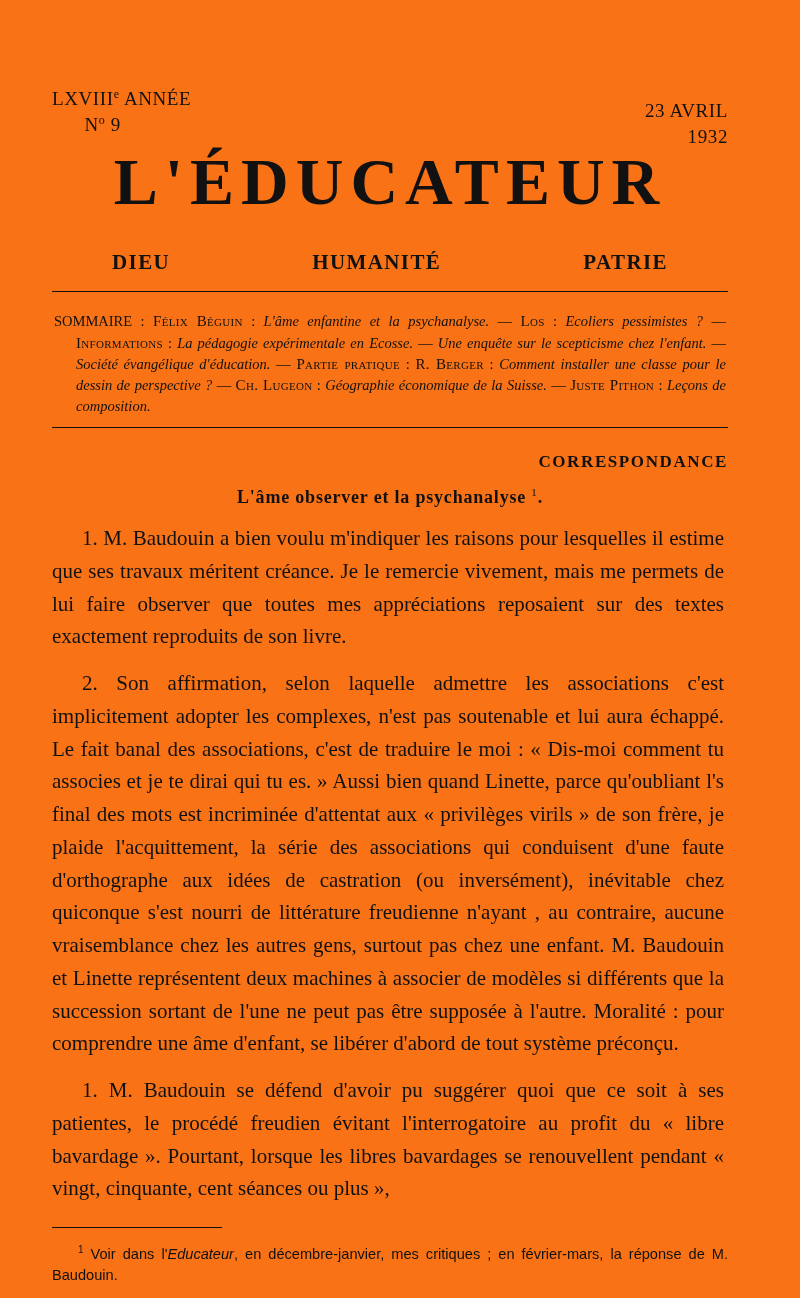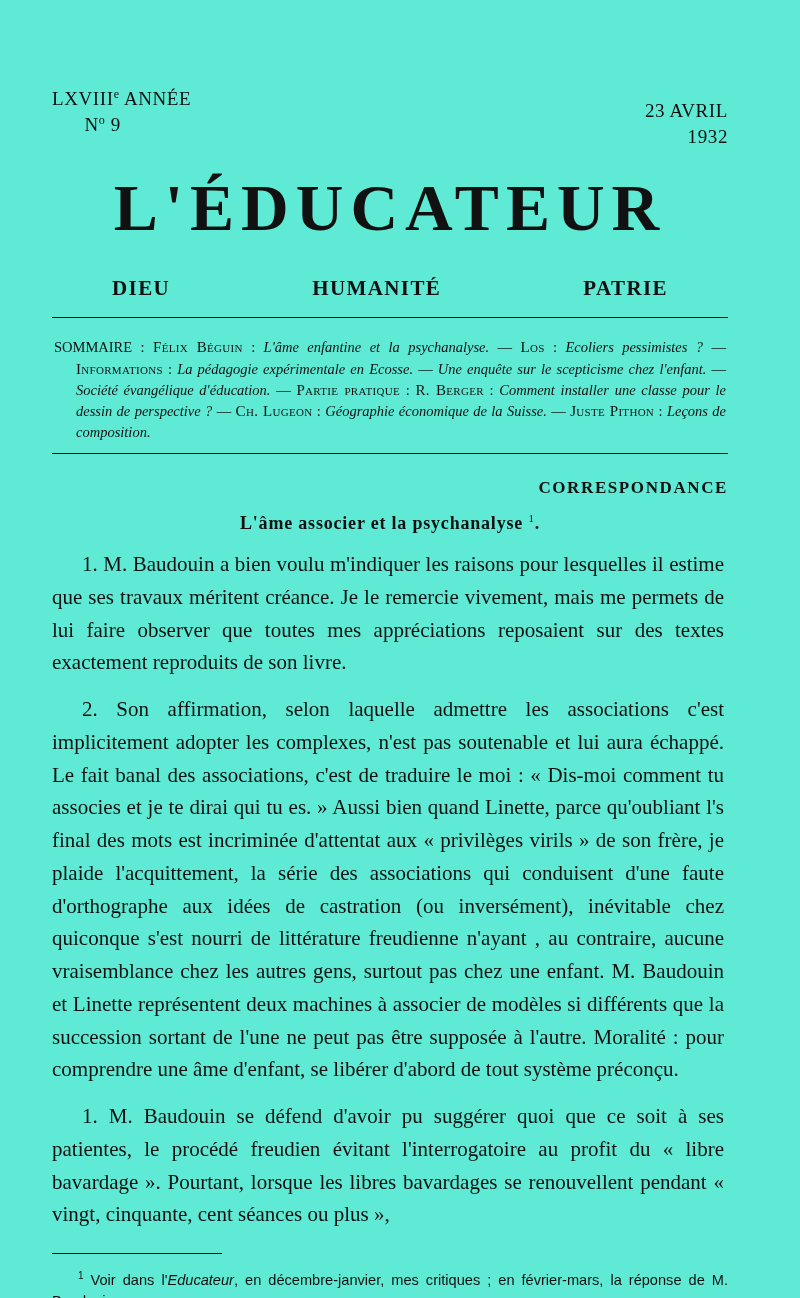--- a/index.html
+++ b/index.html
@@ -13,21 +13,21 @@
     font-family: "Liberation Serif", serif;
     color: #111111;
     position: relative;
     overflow: hidden;
   }
   .page {
     position: absolute;
     left: 0; top: 0;
     width: 800px;
     height: 1298px;
-    background: #5eead4;
+    background: #f97316;
   }
   .content {
     position: absolute;
     left: 52px;
     top: 86px;
     width: 676px;
   }
   
   .masthead-line {
     display: flex;
@@ -58,21 +58,20 @@
   .issue-line sup {
     font-size: 12px;
     vertical-align: super;
   }
   .title {
     text-align: center;
     font-family: "Liberation Serif", serif;
     font-weight: bold;
     font-size: 66px;
     letter-spacing: 7px;
-    margin-top: 26px;
     line-height: 1;
   }
   .subtitle {
     display: flex;
     justify-content: space-between;
     margin: 35px 60px 0 60px;
     font-family: "Liberation Serif", serif;
     font-weight: bold;
     font-size: 21px;
     letter-spacing: 1.4px;
@@ -175,21 +174,21 @@
     <hr class="rule">
 
     <div class="sommaire">
       <p class="hang"><span>SOMMAIRE :</span> <span class="sc">Félix Béguin</span> : <span class="it">L'âme enfantine et la psychanalyse.</span> — <span class="sc">Los</span> : <span class="it">Ecoliers pessimistes ?</span> — <span class="sc">Informations</span> : <span class="it">La pédagogie expérimentale en Ecosse.</span> — <span class="it">Une enquête sur le scepticisme chez l'enfant.</span> — <span class="it">Société évangélique d'éducation.</span> — <span class="sc">Partie pratique</span> : <span class="sc">R. Berger</span> : <span class="it">Comment installer une classe pour le dessin de perspective ?</span> — <span class="sc">Ch. Lugeon</span> : <span class="it">Géographie économique de la Suisse.</span> — <span class="sc">Juste Pithon</span> : <span class="it">Leçons de composition.</span></p>
     </div>
 
     <hr class="rule thin">
 
     <div class="article">
       <div class="section-head">CORRESPONDANCE</div>
-      <div class="article-title"><span>L'âme  associer   et  la  psychanalyse</span> <sup>1</sup><span>.</span></div>
+      <div class="article-title"><span>L'âme  observer   et  la  psychanalyse</span> <sup>1</sup><span>.</span></div>
 
       <p class="body-par">1. M. Baudouin a bien voulu m'indiquer les raisons pour lesquelles il estime que ses travaux méritent créance. Je le remercie vivement, mais me permets de lui faire observer que toutes mes appréciations reposaient sur des textes exactement reproduits de son livre.</p>
       <p class="body-par">2. Son affirmation, selon laquelle admettre les associations c'est implicitement adopter les complexes, n'est pas soutenable et lui aura échappé. Le fait banal des associations, c'est de traduire le moi : « Dis-moi comment tu associes et je te dirai qui tu es. » Aussi bien quand Linette, parce qu'oubliant l's final des mots est incriminée d'attentat aux « privilèges virils » de son frère, je plaide l'acquittement, la série des associations qui conduisent d'une faute d'orthographe aux idées de castration (ou inversément), inévitable chez quiconque s'est nourri de littérature freudienne n'ayant , au contraire, aucune vraisemblance chez les autres gens, surtout pas chez une enfant. M. Baudouin et Linette représentent deux machines à associer de modèles si différents que la succession sortant de l'une ne peut pas être supposée à l'autre. Moralité : pour comprendre une âme d'enfant, se libérer d'abord de tout système préconçu.</p>
       <p class="body-par">1. M. Baudouin se défend d'avoir pu suggérer quoi que ce soit à ses patientes, le procédé freudien évitant l'interrogatoire au profit du « libre bavardage ». Pourtant, lorsque les libres bavardages se renouvellent pendant « vingt, cinquante, cent séances ou plus »,</p>
 
       <hr class="footnote-rule">
       <p class="footnote"><sup>1</sup><span> Voir dans l'</span><span class="it">Educateur</span><span>, en décembre-janvier, mes critiques ; en février-mars, la réponse de M. Baudouin.</span></p>
     </div>
 
   </div>

